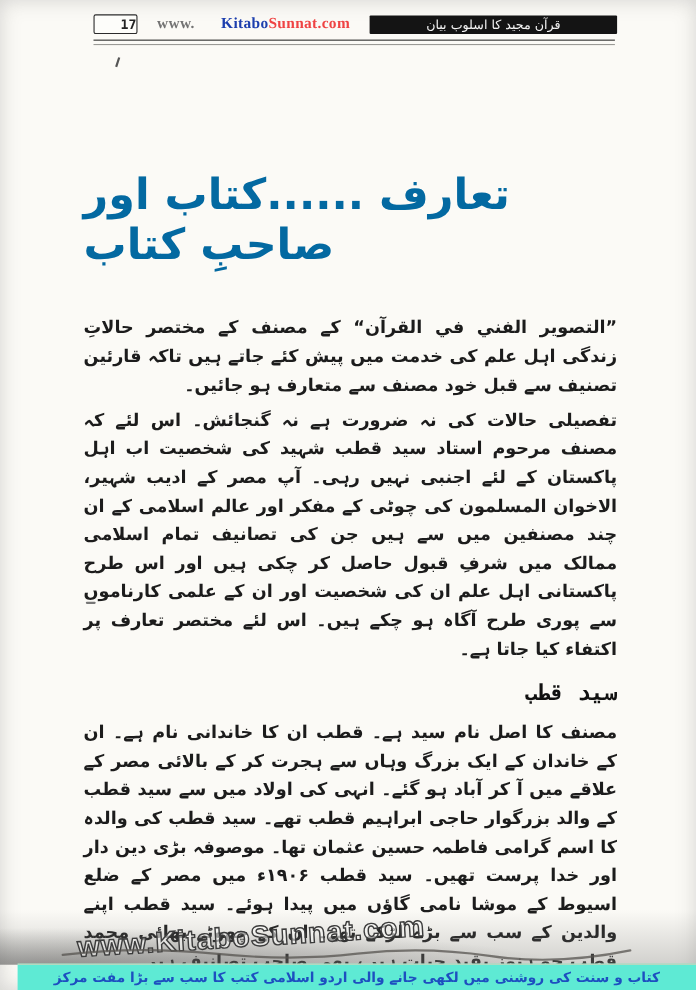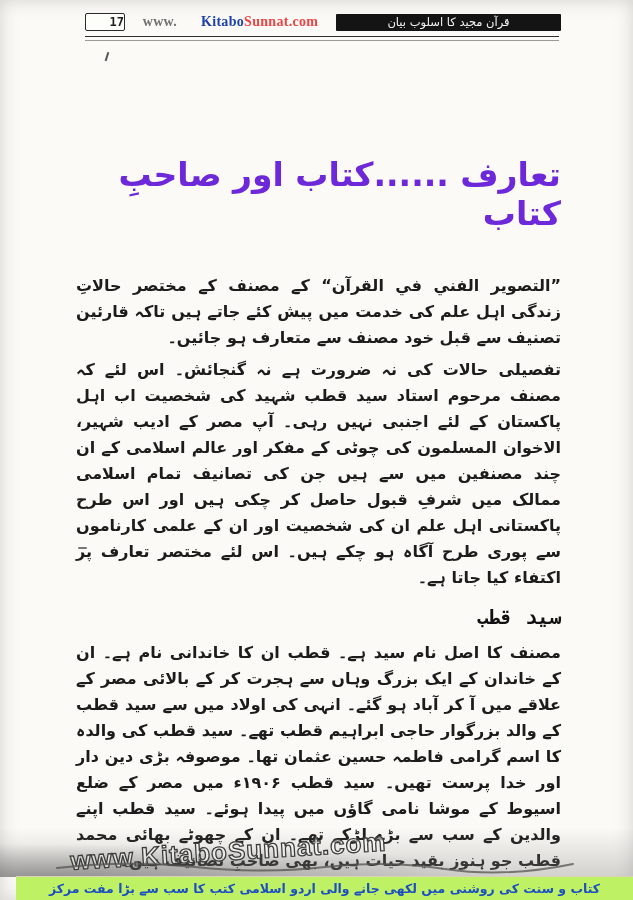--- a/index.html
+++ b/index.html
@@ -73,24 +73,24 @@
   }
   
   .content {
     position: absolute;
     top: 60px; left: 76px; right: 72px;
     direction: rtl;
     color: #1c1c1c;
   }
   .main-heading {
     margin: 95px 0 40px 0;
-    text-align: right;
-    font-size: 33px;
+    text-align: left;
+    font-size: 39px;
     font-weight: bold;
-    color: #6d28d9;
+    color: #0369a1;
     letter-spacing: 0.5px;
   }
   .para {
     margin: 0 0 6px 0;
     font-size: 16px;
     line-height: 26px;
     text-align: justify;
     text-align-last: right;
     font-weight: bold;
   }
@@ -118,21 +118,21 @@
     color: rgba(250,250,248,0.55);
     -webkit-text-stroke: 1.3px #3c3c3c;
     transform: rotate(-3.5deg);
     white-space: nowrap;
   }
   .curl-line { position: absolute; left: 55px; bottom: 26px; }
   
   .footer-bar {
     position: absolute; left: 16px; right: 0; bottom: 0;
     height: 23px;
-    background: #bef264;
+    background: #5eead4;
     border-top: 1px solid #d8d2b8;
     display: flex; align-items: center; justify-content: center;
     direction: rtl;
     font-size: 12.5px;
     font-weight: bold;
     color: #1d4fc0;
   }
 </style>
 </head>
 <body>

